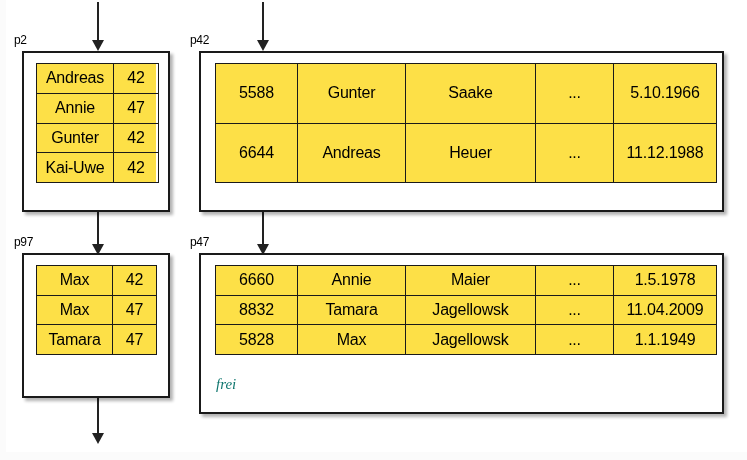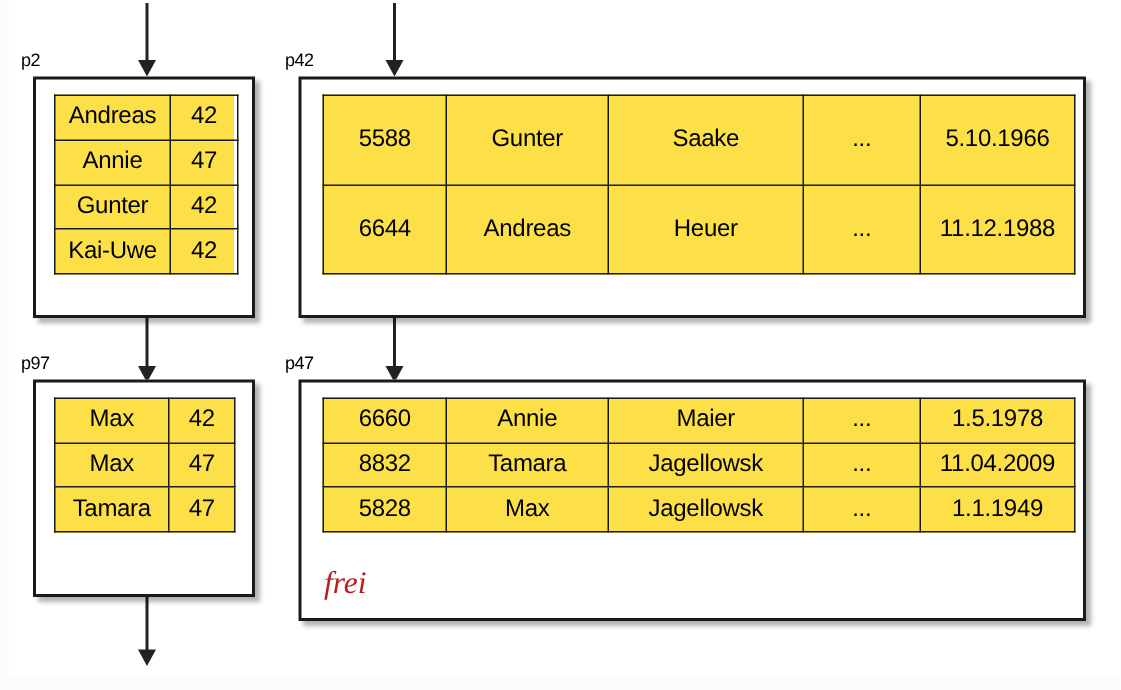--- a/index.html
+++ b/index.html
@@ -65,22 +65,22 @@
     color: #000;
     padding: 0;
     letter-spacing: -0.2px;
     white-space: nowrap;
   }
 
   .freitext {
     position: absolute;
     font-family: "Liberation Serif", serif;
     font-style: italic;
-    font-size: 21px;
-    color: #b91c1c;
+    font-size: 15px;
+    color: #0f766e;
   }
 
   
   .arrow {
     position: absolute;
   }
   .arrow .shaft {
     position: absolute;
     left: 50%;
     transform: translateX(-50%);

